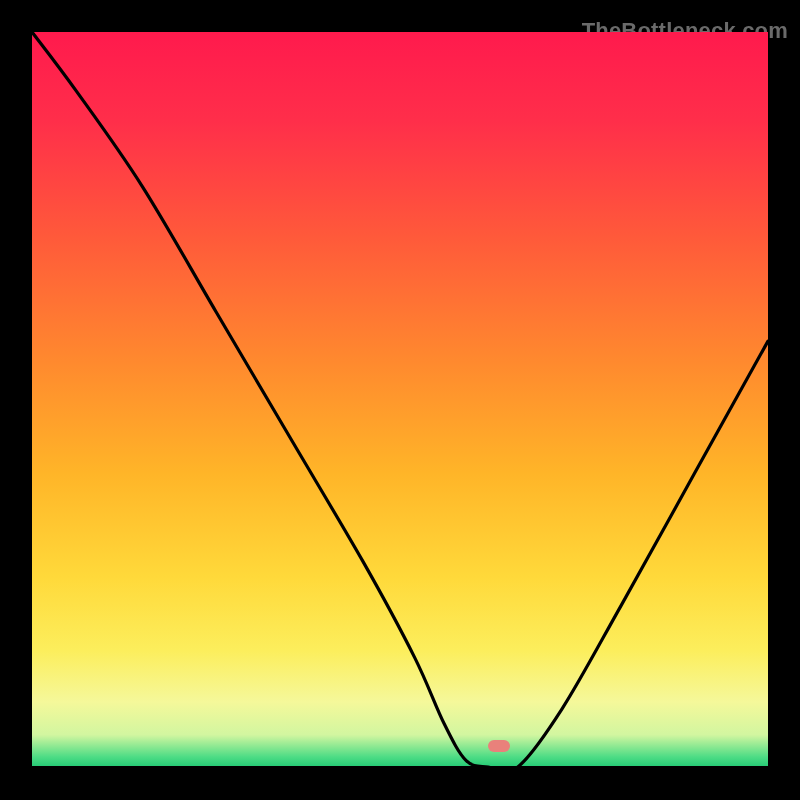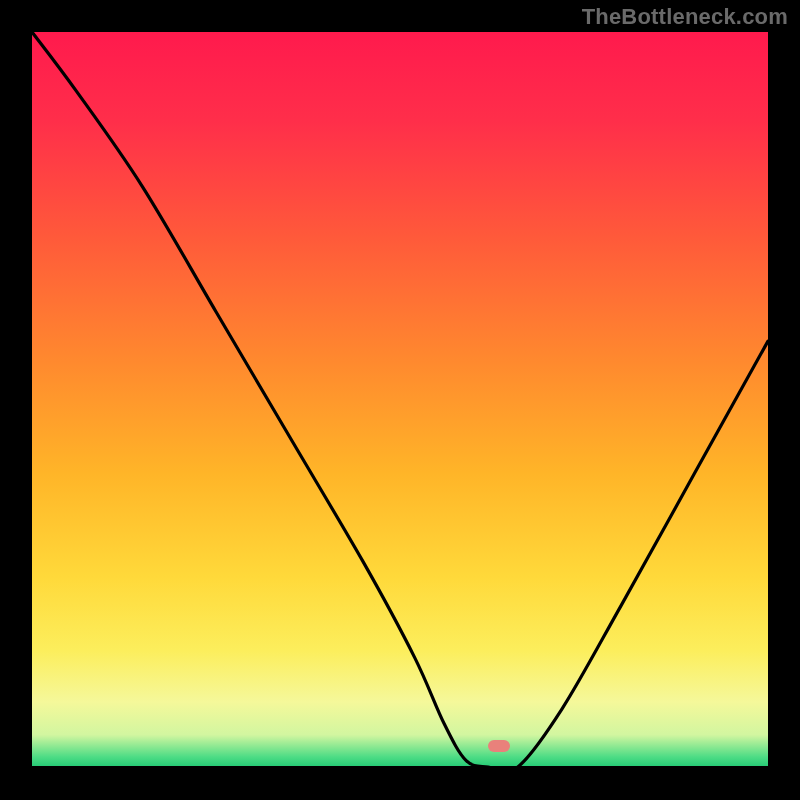--- a/index.html
+++ b/index.html
@@ -35,21 +35,21 @@
   }
   .marker {
     position: absolute;
     width: 22px;
     height: 12px;
     border-radius: 6px;
     transform: translate(-50%, -50%);
   }
   .watermark {
     position: absolute;
-    top: 4px;
+    top: 18px;
     right: 12px;
     font-family: Arial, Helvetica, sans-serif;
     font-size: 22px;
     font-weight: 600;
     color: #6a6a6a;
     letter-spacing: 0.2px;
     user-select: none;
   }
 </style>
 </head>

